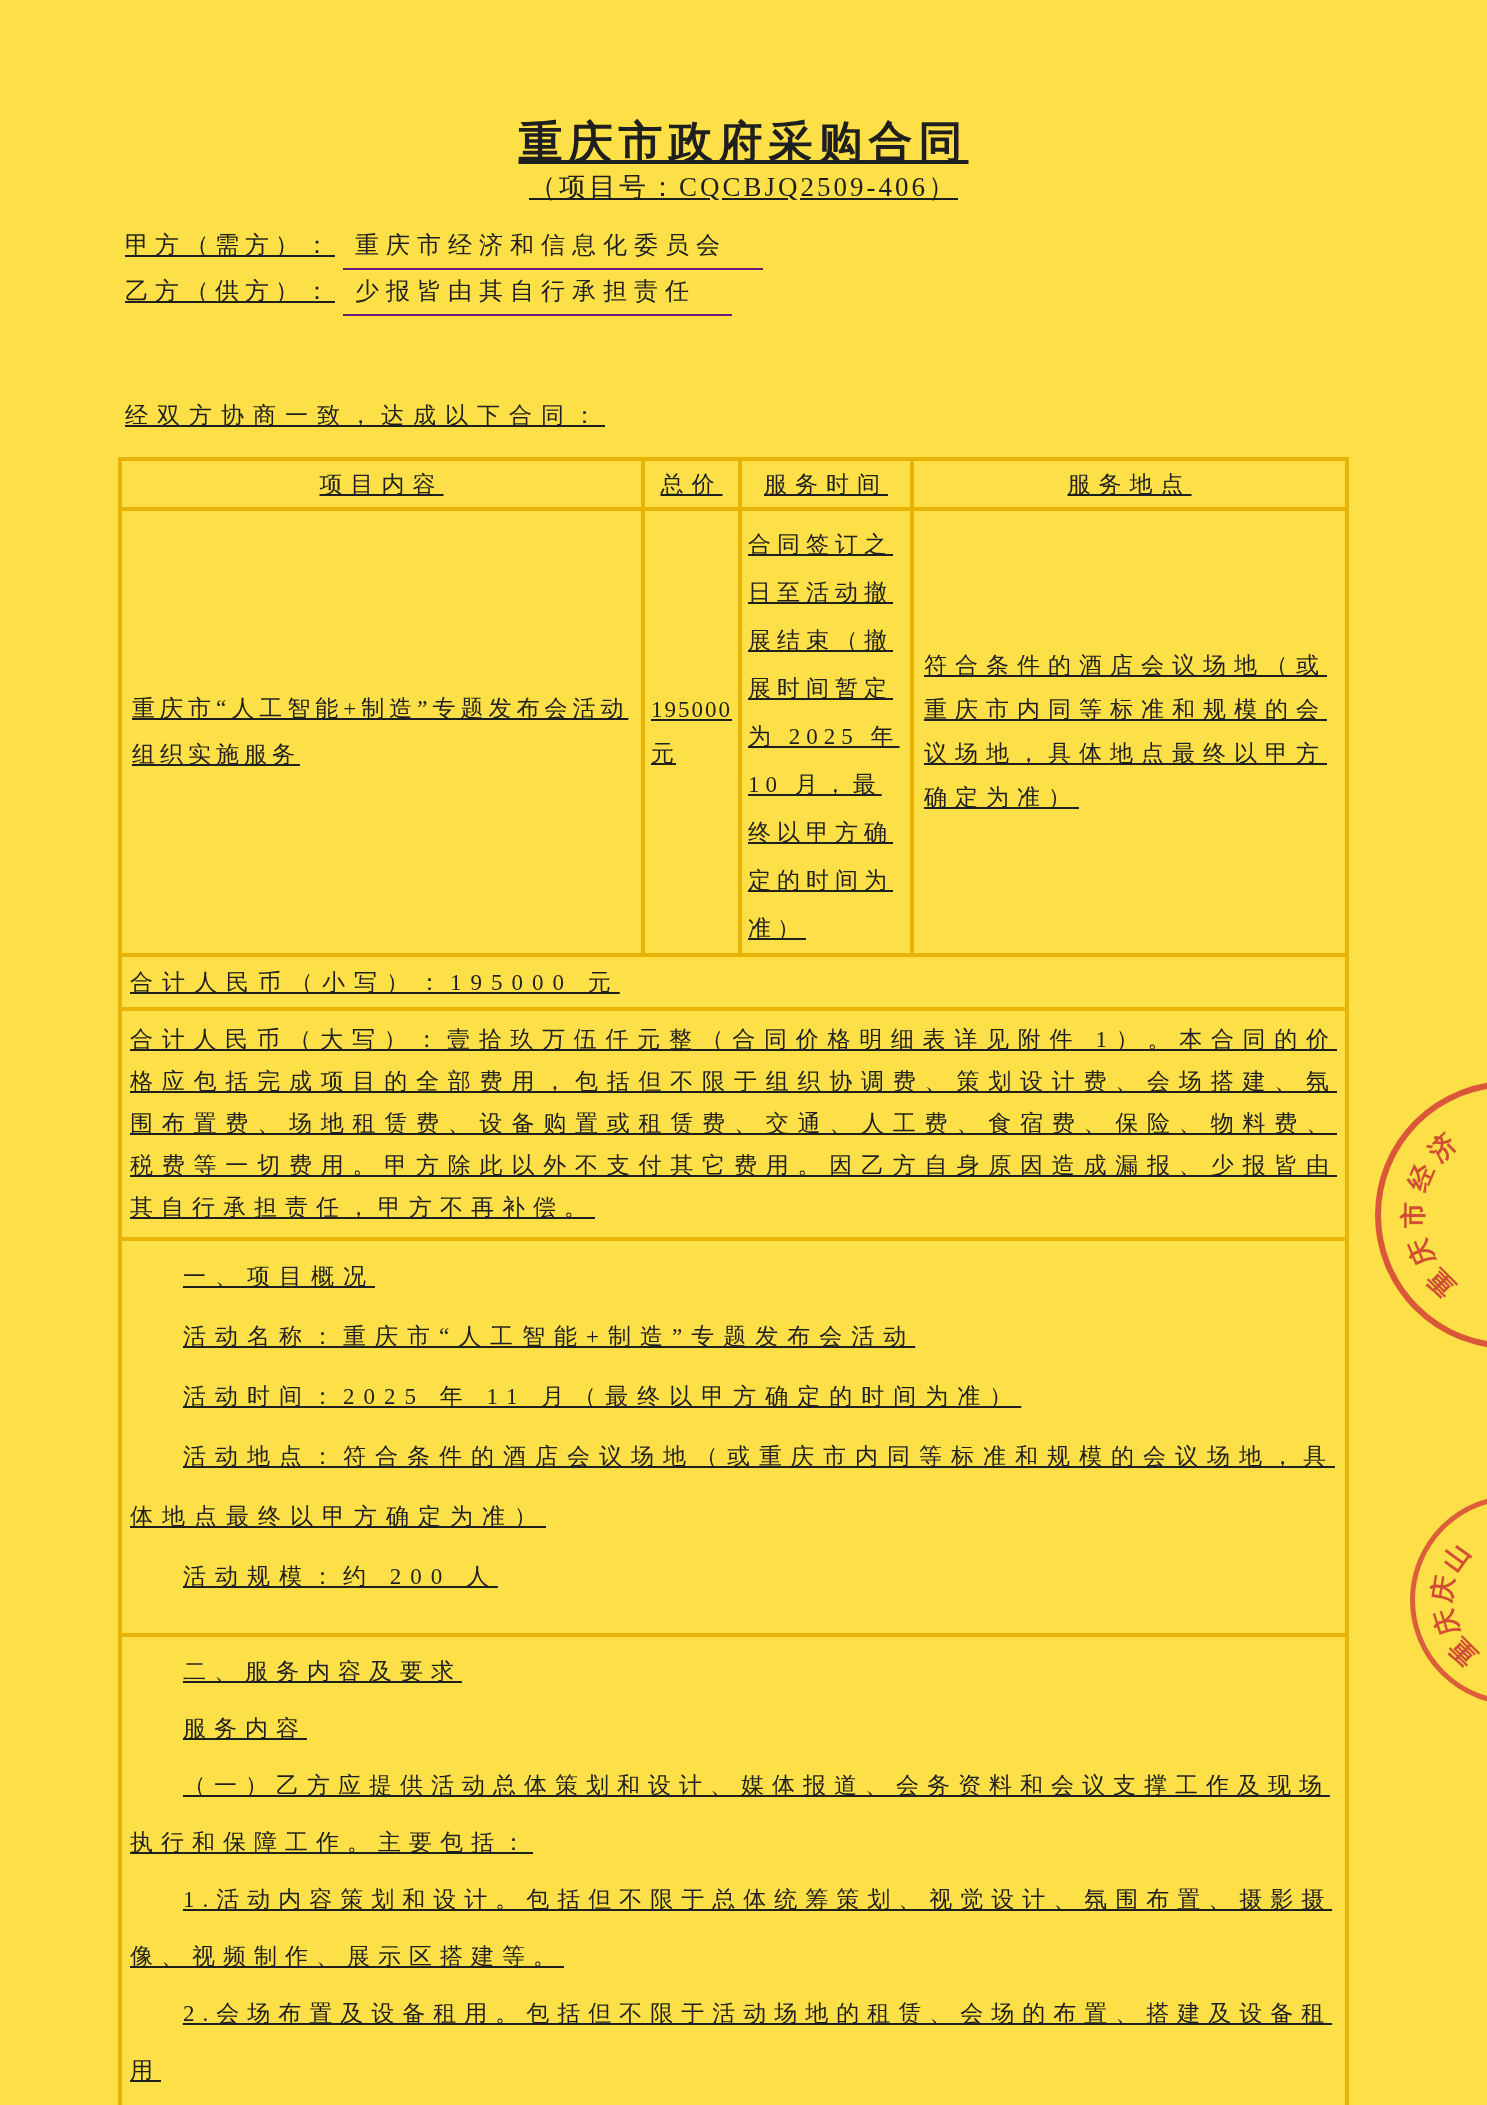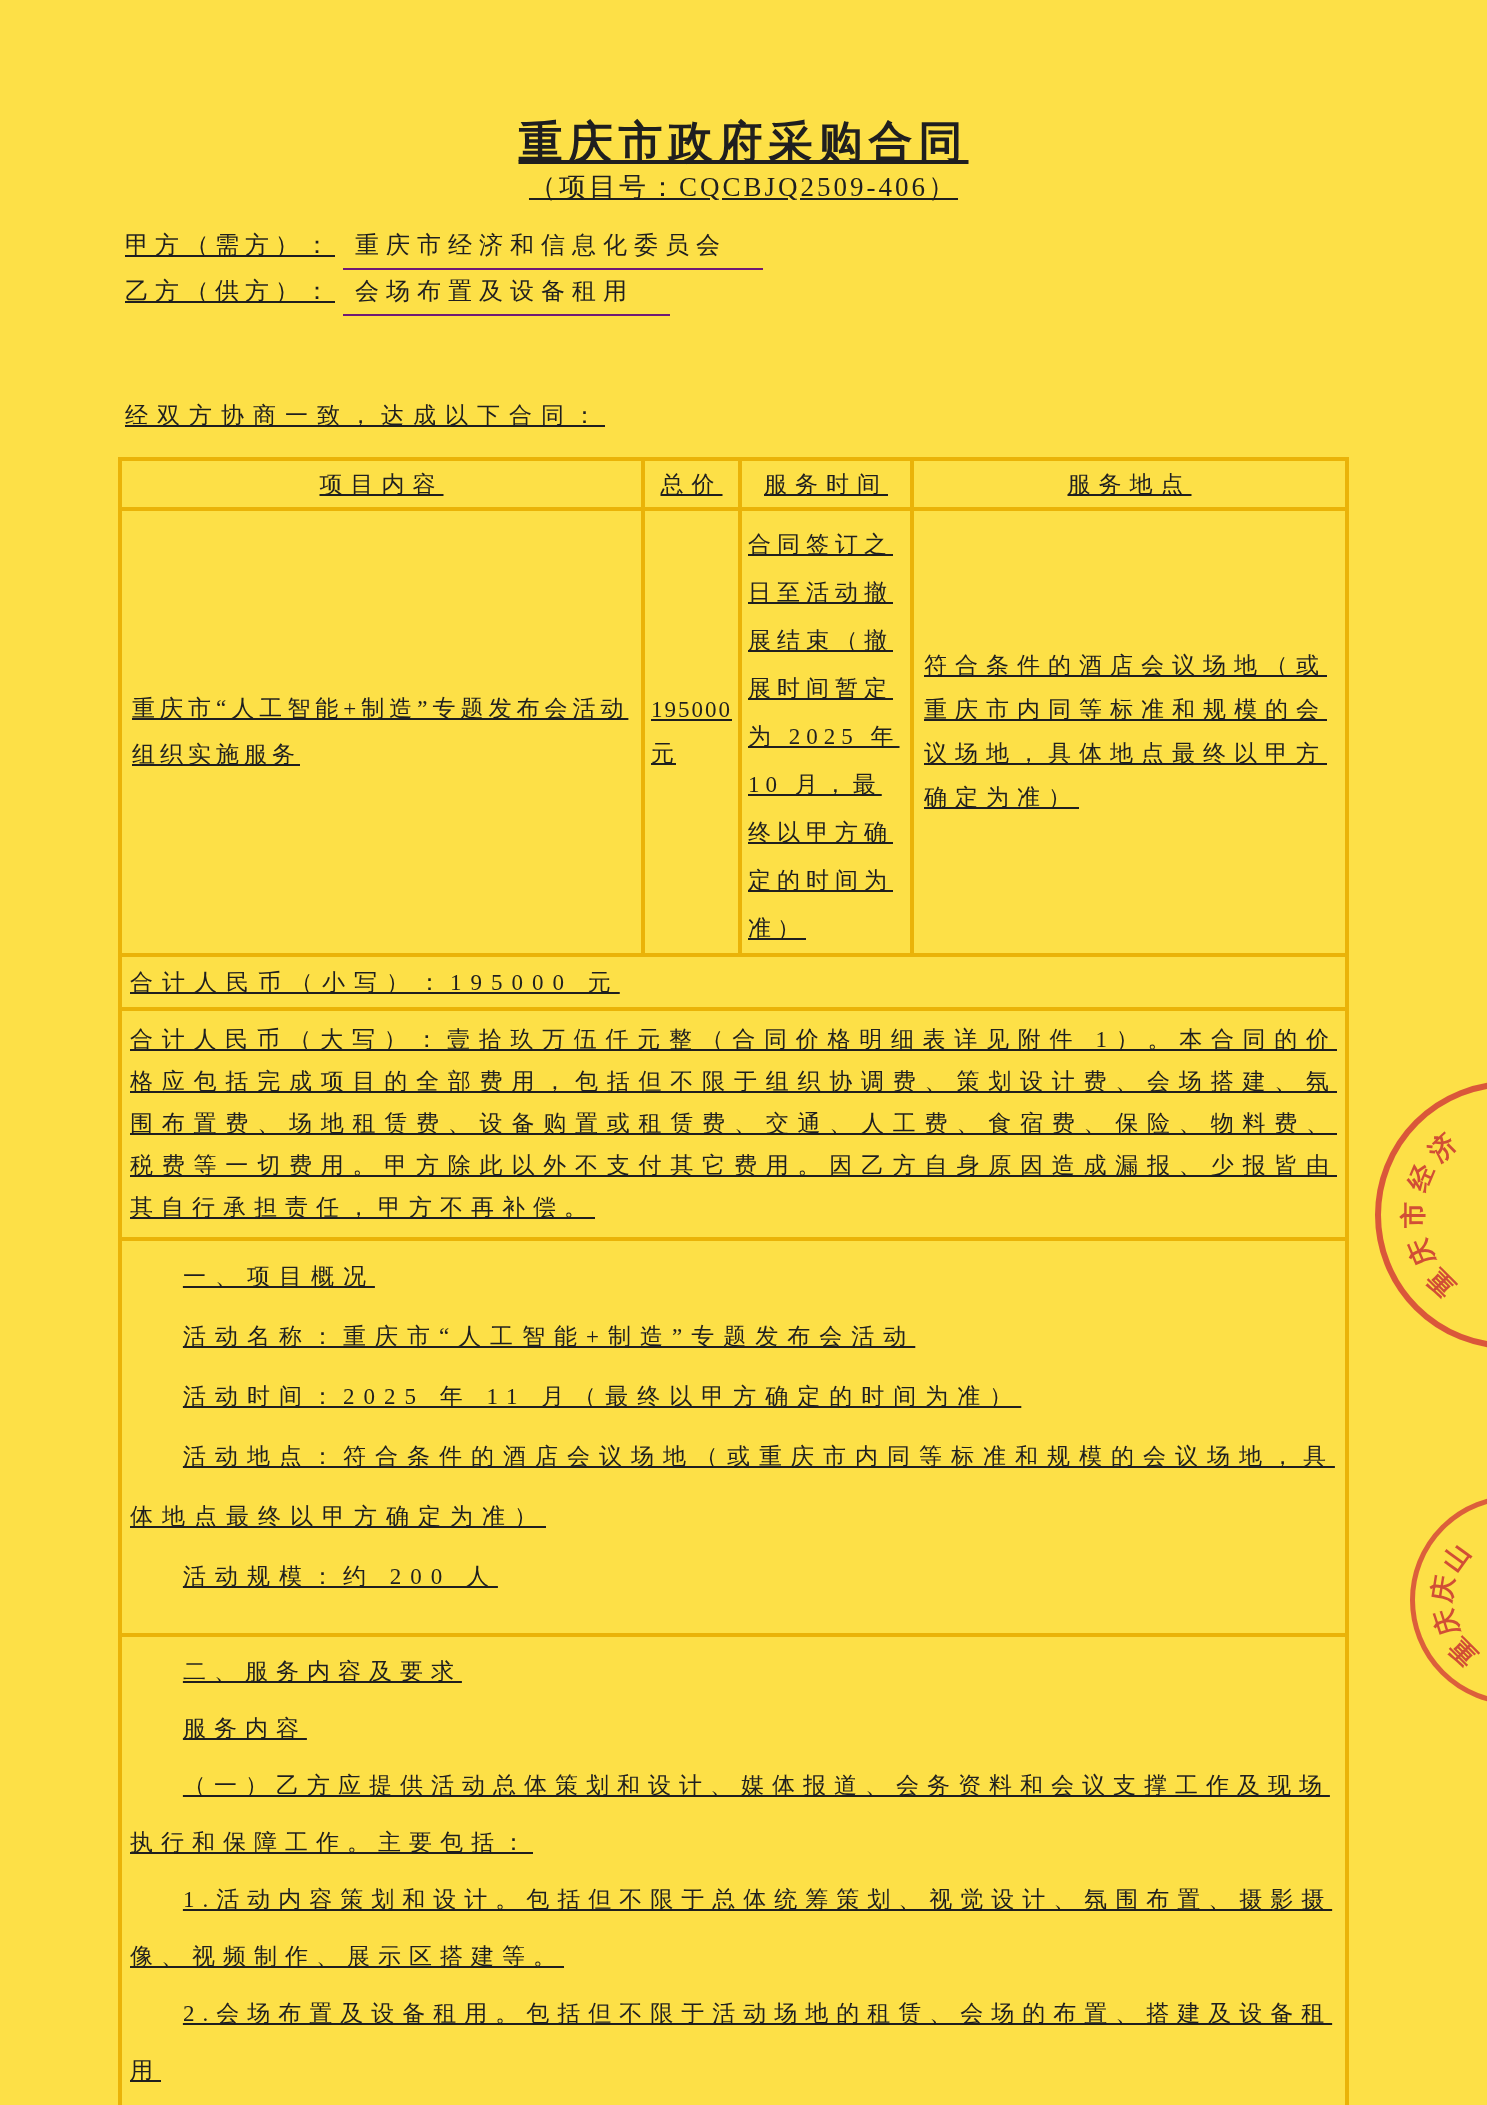--- a/index.html
+++ b/index.html
@@ -86,21 +86,21 @@
 <div class="page">
 
   <div class="title">重庆市政府采购合同</div>
   <div class="subtitle">（项目号：CQCBJQ2509-406）</div>
 
   <div class="party-block">
     <div class="party-line">
       <span>甲方（需方）：</span><span class="party-value">重庆市经济和信息化委员会</span>
     </div>
     <div class="party-line">
-      <span>乙方（供方）：</span><span class="party-value">会场布置及设备租用</span>
+      <span>乙方（供方）：</span><span class="party-value">少报皆由其自行承担责任</span>
     </div>
   </div>
 
   <div class="intro">经双方协商一致，达成以下合同：</div>
 
   <table class="ctable">
     <colgroup>
       <col style="width:523px">
         <col style="width:97px">
         <col style="width:172px">

